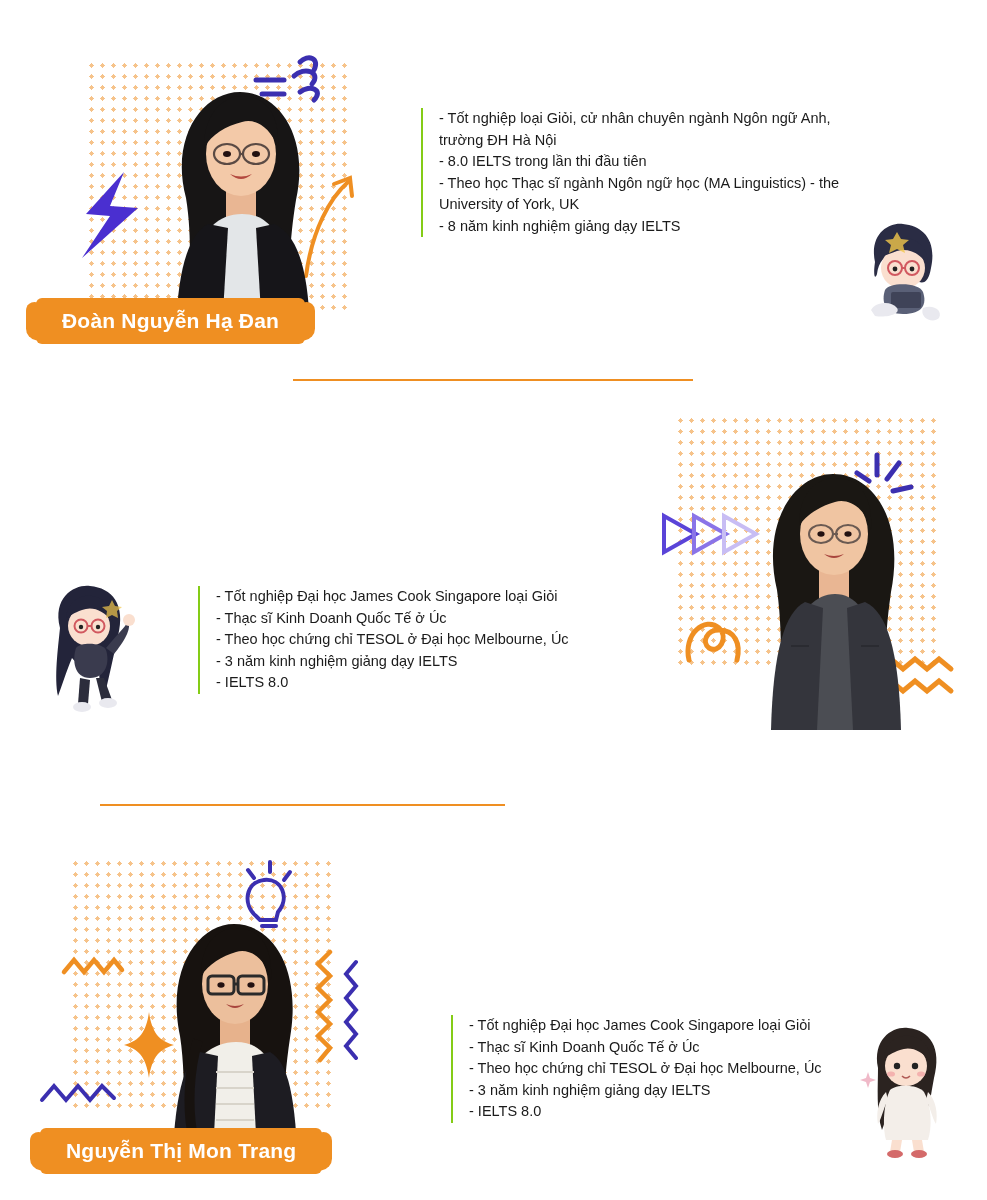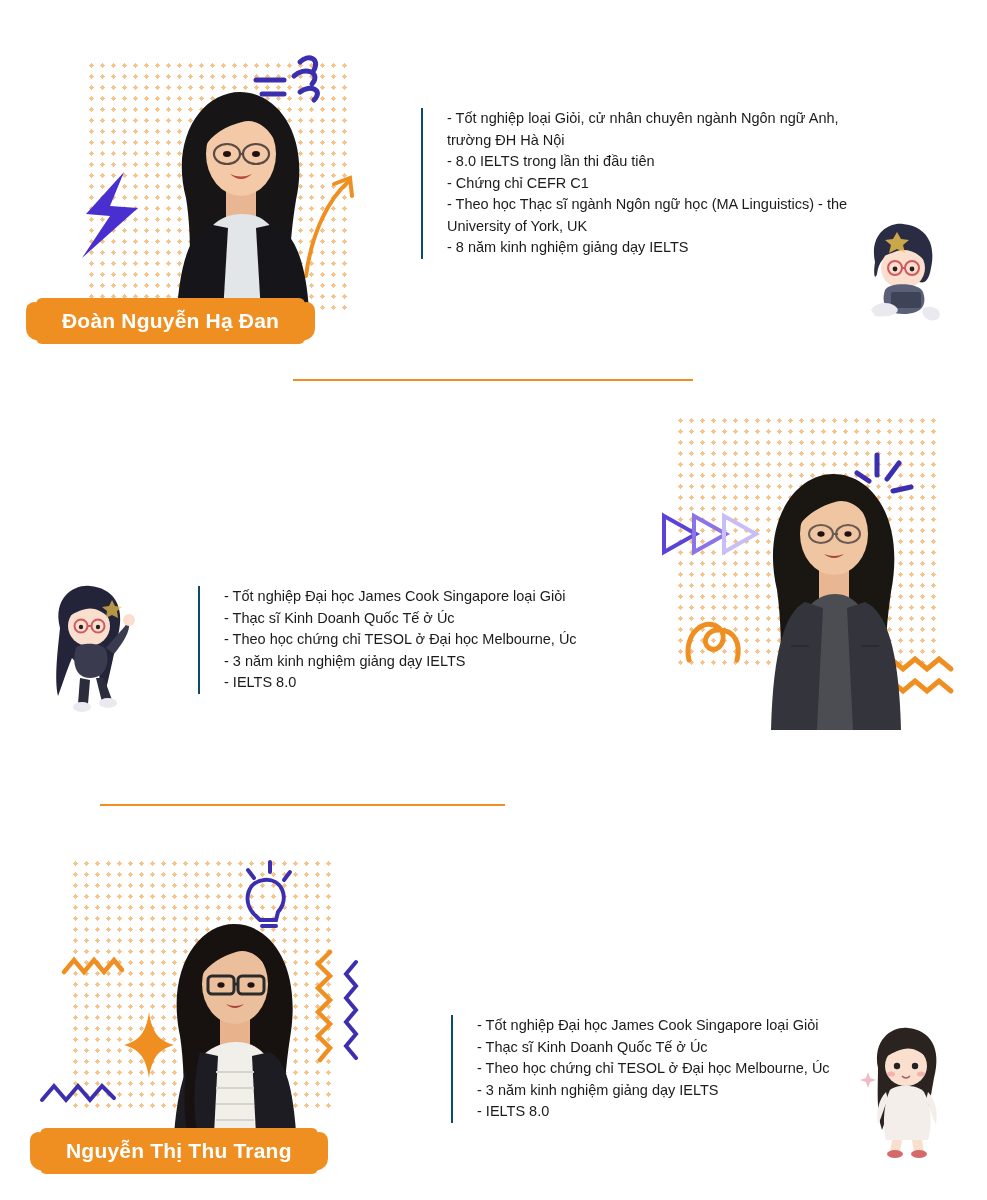--- a/index.html
+++ b/index.html
@@ -77,22 +77,22 @@
   }
   .ribbon:after {
     right: -10px;
     border-radius: 0 10px 10px 0;
     transform: skewY(-8deg);
   }
 
   
   .bullets {
     position: absolute;
-    border-left: 2px solid #0c4a6e;
-    padding-left: 24px;
+    border-left: 2px solid #84cc16;
+    padding-left: 16px;
   }
   .bullets .line {
     font-size: 14.5px;
     line-height: 21.5px;
     color: #1b1b1b;
     white-space: pre-wrap;
   }
 
   
   .divider {
@@ -174,21 +174,20 @@
 
     <div class="ribbon" style="left:-22px; top:268px;">
       <span>Đoàn Nguyễn Hạ Đan</span>
     </div>
   </div>
 
   <div class="bullets" style="left:421px; top:108px; width:450px;">
     <div class="line">- Tốt nghiệp loại Giỏi, cử nhân chuyên ngành Ngôn ngữ Anh,
 trường ĐH Hà Nội</div>
     <div class="line">- 8.0 IELTS trong lần thi đầu tiên</div>
-    <div class="line">- Chứng chỉ CEFR C1</div>
     <div class="line">- Theo học Thạc sĩ ngành Ngôn ngữ học (MA Linguistics) - the
 University of York, UK</div>
     <div class="line">- 8 năm kinh nghiệm giảng dạy IELTS</div>
   </div>
 
   <svg class="chibi" style="left:845px; top:218px;" width="110" height="110" viewBox="0 0 110 110">
     <g>
       <path d="M30 44 C24 16, 44 4, 58 6 C78 8, 92 22, 86 50 C84 62, 80 66, 74 64 C76 48, 70 38, 56 36 C44 34, 34 40, 32 56 C30 62, 28 58, 30 44 Z" fill="#2a2c44"></path>
       <ellipse cx="58" cy="50" rx="22" ry="21" fill="#fadfcf"></ellipse>
       <path d="M34 40 C38 24, 52 18, 62 20 C76 22, 84 34, 82 46 C74 34, 62 30, 52 33 C44 36, 38 38, 34 40 Z" fill="#2a2c44"></path>
@@ -368,21 +367,21 @@
           <path d="M72 160 h38"></path>
             <path d="M72 176 h38"></path>
             <path d="M72 192 h38"></path>
             <path d="M72 208 h38"></path>
         </g>
         <path d="M54 128 C44 160, 44 196, 48 220" fill="none" stroke="#17120f" stroke-width="10"></path>
       </g>
     </svg>
 
     <div class="ribbon" style="left:-8px; top:288px;">
-      <span>Nguyễn Thị Thu Trang</span>
+      <span>Nguyễn Thị Mon Trang</span>
     </div>
   </div>
 
   <div class="bullets" style="left:451px; top:185px; width:400px;">
     <div class="line">- Tốt nghiệp Đại học James Cook Singapore loại Giỏi</div>
     <div class="line">- Thạc sĩ Kinh Doanh Quốc Tế ở Úc</div>
     <div class="line">- Theo học chứng chỉ TESOL ở Đại học Melbourne, Úc</div>
     <div class="line">- 3 năm kinh nghiệm giảng dạy IELTS</div>
     <div class="line">- IELTS 8.0</div>
   </div>

